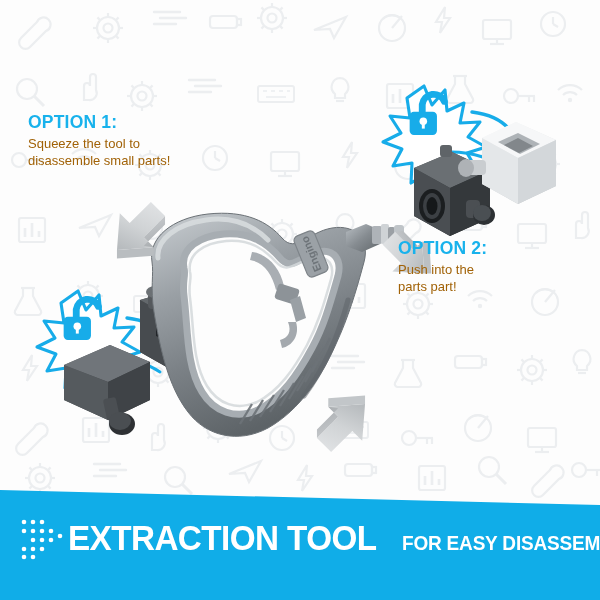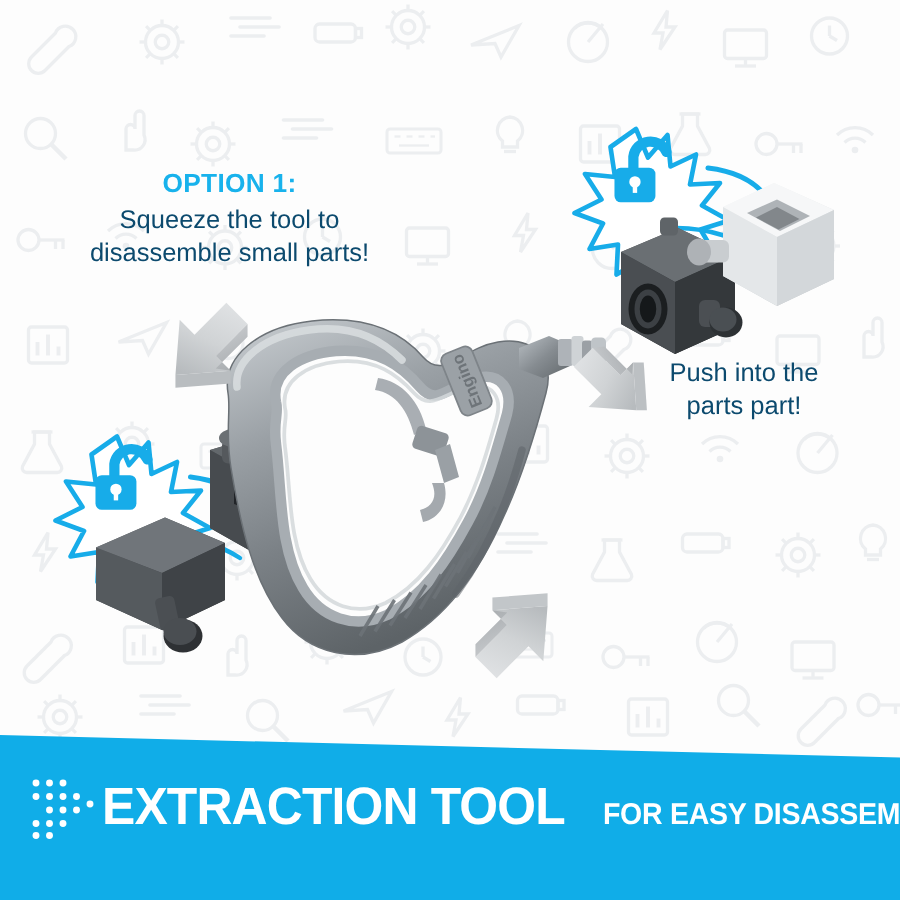--- a/index.html
+++ b/index.html
@@ -8,27 +8,27 @@
     background:#ffffff;
     font-family:"Liberation Sans", sans-serif;
   }
   #stage{position:absolute;inset:0;width:600px;height:600px;overflow:hidden;background:#fdfdfd;}
 
   
   .wallpaper{position:absolute;inset:0;opacity:1;}
   .wallpaper svg{display:block;width:600px;height:600px;}
 
   
-  .callout{position:absolute;text-align:center;}
+  .callout{position:absolute;}
   .callout .opt{
     font-weight:bold;font-size:17.5px;letter-spacing:.2px;
     color:#18b2ec;line-height:1.25;margin-bottom:2px;
   }
   .callout .line{
-    font-size:17px;color:#0c4a6e;line-height:1.28;
+    font-size:13px;color:#a16207;line-height:1.28;
     white-space:nowrap;
   }
   #callout1{left:28px;top:112px;width:250px;}
   #callout2{left:398px;top:238px;width:196px;}
 
   
   .banner{position:absolute;left:0;top:470px;width:557px;height:130px;}
   .banner .bg{position:absolute;inset:0;}
   .dotlogo{position:absolute;left:18px;top:46px;width:48px;height:44px;}
   .banner .title{
@@ -468,20 +468,21 @@
     </svg>
   </div>
 
   <div class="callout" id="callout1">
     <div class="opt">OPTION 1:</div>
     <div class="line">Squeeze the tool to</div>
     <div class="line">disassemble small parts!</div>
   </div>
 
   <div class="callout" id="callout2">
+    <div class="opt">OPTION 2:</div>
     <div class="line">Push into the</div>
     <div class="line">parts part!</div>
   </div>
 
   <div class="banner">
     <div class="bg">
       <svg viewBox="0 0 600 130" xmlns="http://www.w3.org/2000/svg" preserveAspectRatio="none" style="width:600px;height:130px;">
         <path d="M0,20 L600,35 L600,130 L0,130 z" fill="#10ade8"></path>
       </svg>
     </div>

